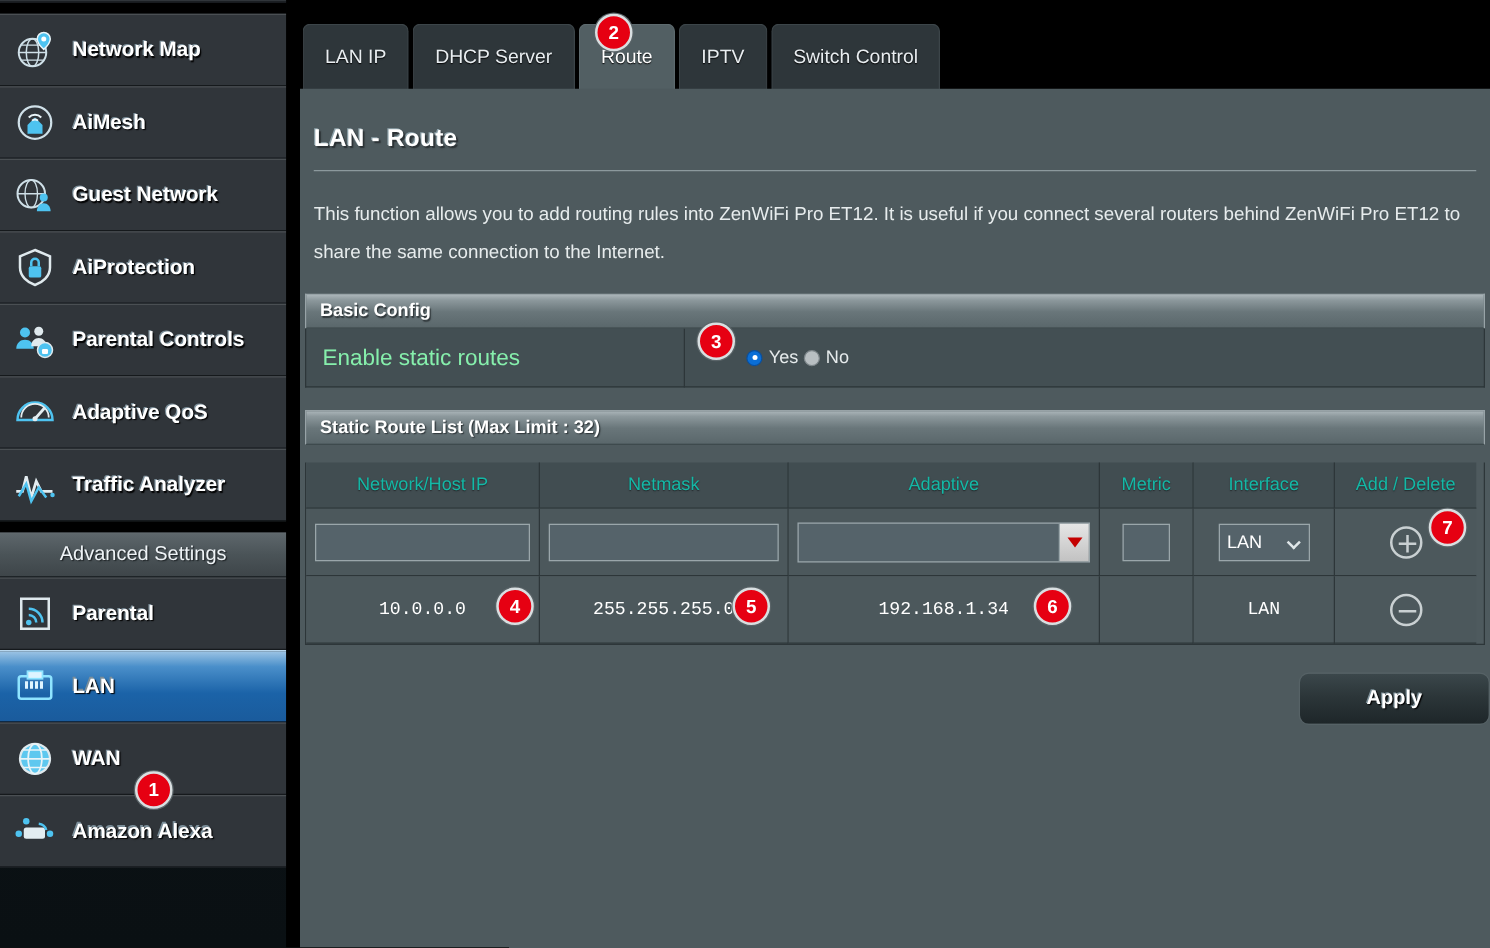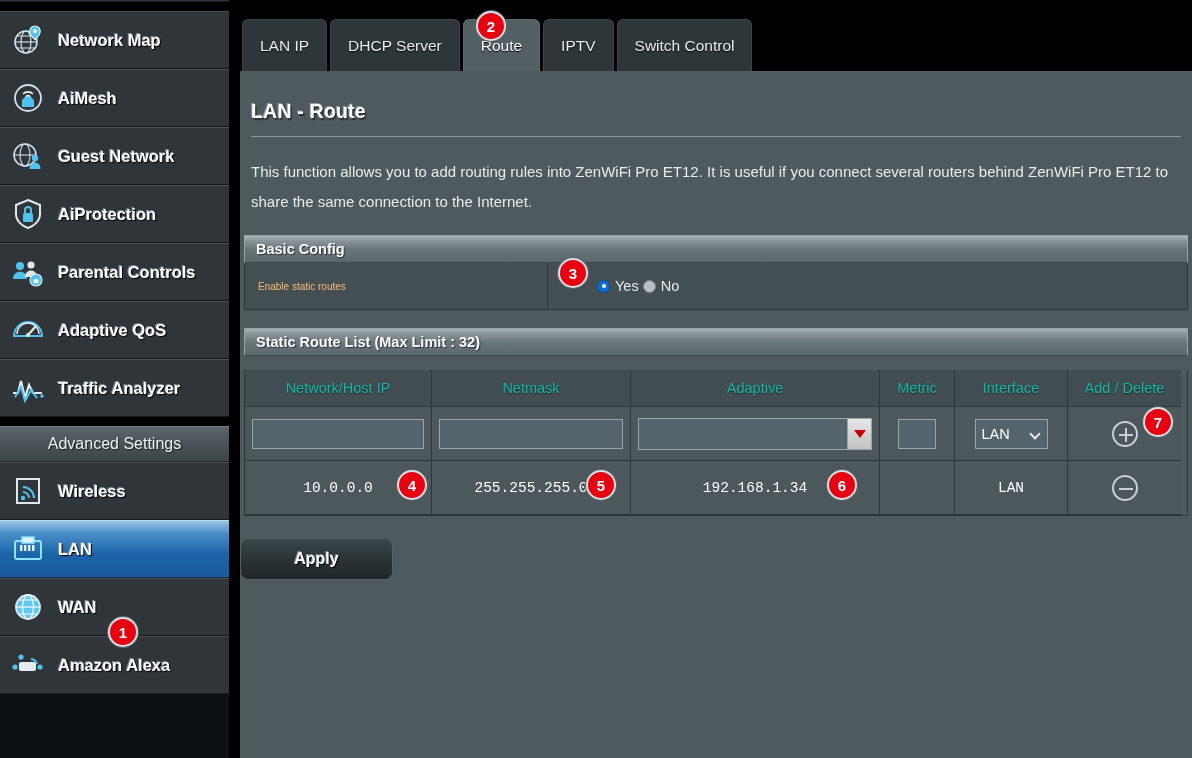--- a/index.html
+++ b/index.html
@@ -102,21 +102,21 @@
     border: 1px solid #98a3a7; border-bottom: 1px solid #3e4A4d;
   }
 
   
   .cfg-row {
     margin: 0 4px; height: 47px; display: flex; align-items: center;
     background: #434f53;
     border-left: 1px solid #2d3639; border-right: 1px solid #2d3639;
     border-bottom: 1px solid #2d3639;
   }
-  .cfg-label { width: 302px; padding-left: 13px; color: #fdba74; font-size: 10px; }
+  .cfg-label { width: 302px; padding-left: 13px; color: #86efac; font-size: 18px; }
   .cfg-sep { width: 1px; height: 47px; background: #2d3639; }
   .cfg-ctl { display: flex; align-items: center; padding-left: 49px; gap: 4px; }
   .radio { display: flex; align-items: center; gap: 5px; color: #e6ebec; font-size: 14.5px; }
   .rdot {
     width: 13px; height: 13px; border-radius: 50%;
     background: #b8bfc2; border: 1px solid #7d868a;
     display: inline-block; position: relative;
   }
   .rdot.on { background: #0a6ed6; border-color: #0a4f9c; }
   .rdot.on::after {
@@ -173,21 +173,21 @@
     transform: rotate(45deg); pointer-events: none;
   }
   .circ {
     width: 26px; height: 26px; border-radius: 50%;
     border: 2px solid #c9d0d2; position: relative; background: transparent;
   }
   .circ::before { content:""; position:absolute; left:5px; top:11px; width:14px; height:2.5px; background:#c9d0d2; }
   .circ.plus::after { content:""; position:absolute; left:11px; top:5px; width:2.5px; height:14px; background:#c9d0d2; }
 
   
-  #apply-wrap { display: flex; justify-content: flex-start; margin-top: 22px; }
+  #apply-wrap { display: flex; justify-content: flex-end; margin-top: 22px; }
   #apply-btn {
     width: 153px; height: 42px; border-radius: 8px;
     background: linear-gradient(180deg,#3b474b 0%, #2c3639 45%, #1e2629 100%);
     border: 1px solid #566266;
     color: #ffffff; font-size: 16px; font-weight: bold;
     text-shadow: 1px 1px 1px #000, -1px -1px 0 #7d9099;
     cursor: pointer;
   }
 
   
@@ -318,21 +318,21 @@
 
     <div class="nav-item">
       <span class="ico">
         <svg width="32" height="32" viewBox="0 0 32 32">
           <path d="M5 4 h22 v24 h-22 z" fill="none" stroke="#dfe9ed" stroke-width="2"></path>
           <circle cx="11" cy="23" r="2.2" fill="#4ec3f0"></circle>
           <path d="M11 17 a6 6 0 0 1 6 6" fill="none" stroke="#4ec3f0" stroke-width="2"></path>
           <path d="M11 12 a11 11 0 0 1 11 11" fill="none" stroke="#4ec3f0" stroke-width="2"></path>
         </svg>
       </span>
-      <span class="lbl">Wireless</span>
+      <span class="lbl">Parental</span>
     </div>
 
     <div class="nav-item active">
       <span class="ico">
         <svg width="32" height="32" viewBox="0 0 32 32">
           <rect x="3" y="8" width="26" height="18" rx="2" fill="none" stroke="#8fe4ff" stroke-width="2"></rect>
           <rect x="10" y="4" width="12" height="6" fill="#dff4ff" stroke="#8fe4ff" stroke-width="1.4"></rect>
           <rect x="8" y="12" width="2.4" height="6" fill="#dff4ff"></rect>
           <rect x="12" y="12" width="2.4" height="6" fill="#dff4ff"></rect>
           <rect x="16" y="12" width="2.4" height="6" fill="#dff4ff"></rect>

